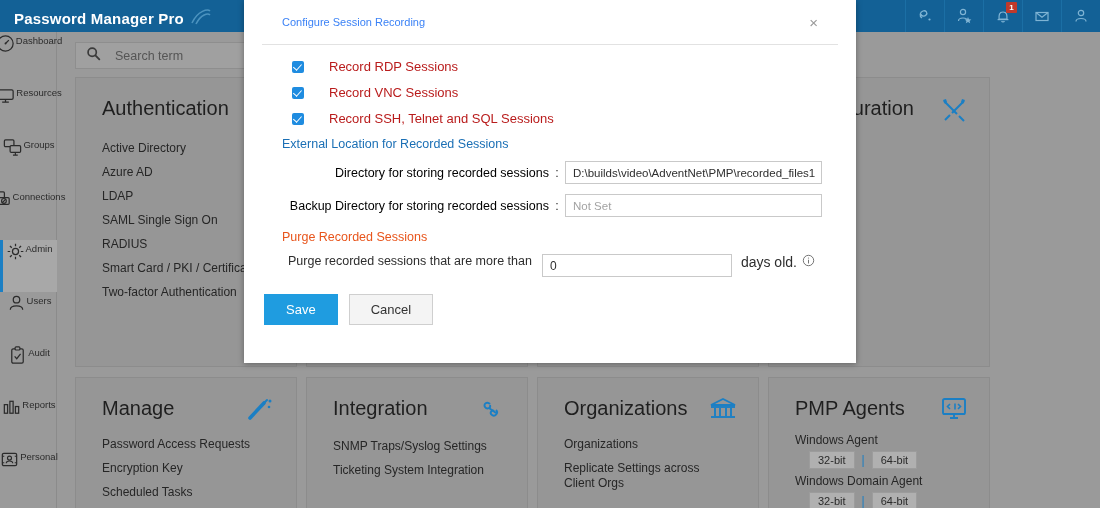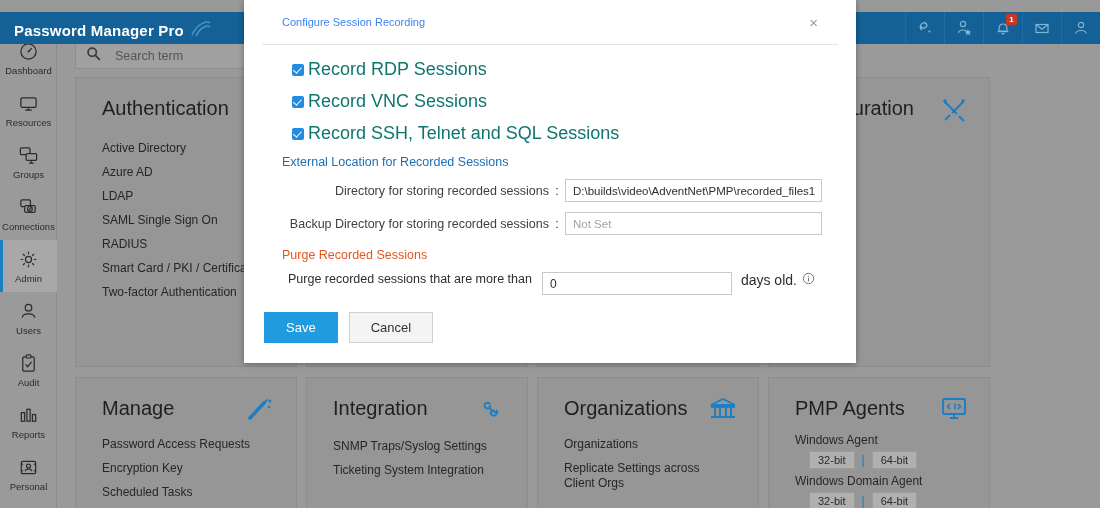--- a/index.html
+++ b/index.html
@@ -6,21 +6,21 @@
   html, body {
     width: 1100px; height: 508px;
     font-family: "Liberation Sans", sans-serif;
     overflow: hidden;
     background: #999999;
   }
   #app { position: relative; width: 1100px; height: 508px; }
 
   
   .topbar {
-    position: absolute; top: 12px; left: 0; width: 1100px; height: 32px;
+    position: absolute; top: 0; left: 0; width: 1100px; height: 32px;
     background: #136196;
     display: flex; align-items: center;
     z-index: 5;
   }
   .brand {
     color: #ffffff; font-size: 15px; font-weight: bold;
     padding-left: 14px; letter-spacing: .2px; white-space: nowrap;
   }
   .brand-swoosh {
     margin-left: 2px; position: relative; top: 2px;
@@ -44,21 +44,21 @@
 
   
   .sidebar {
     position: absolute; top: 32px; left: 0; width: 57px; height: 476px;
     background: #9a9a9a;
     border-right: 1px solid #8b8b8b;
     z-index: 4;
   }
   .side-item {
     height: 52px; width: 57px;
-    display: flex; flex-direction: column; align-items: center; justify-content: center;
+    display: flex; flex-direction: row; justify-content: center;
     color: #2b2b2b; position: relative;
   }
   .side-item .s-ico { height: 22px; display: flex; align-items: flex-end; }
   .side-item .s-lbl { font-size: 9.5px; margin-top: 3px; line-height: 11px; }
   .side-item.active { background: #a8a8a8; }
   .side-item.active::before {
     content: ""; position: absolute; left: 0; top: 0; bottom: 0;
     width: 3px; background: #1b7fc4;
   }
 
@@ -135,29 +135,29 @@
   .cbrow { display: flex; align-items: center; margin-bottom: 11px; padding-left: 28px; }
   .cbox {
     width: 12px; height: 12px; background: #1f8ce0;
     border-radius: 2px; position: relative; flex: none;
   }
   .cbox::after {
     content: ""; position: absolute; left: 3.4px; top: 1.2px;
     width: 3.5px; height: 7px; border: solid #fff;
     border-width: 0 1.7px 1.7px 0; transform: rotate(42deg);
   }
-  .cblabel { font-size: 18px; color: #0f766e; margin-left: 4px; }
+  .cblabel { font-size: 13px; color: #b91c1c; margin-left: 25px; }
 
   .section-head { font-size: 12.5px; margin: 9px 0 10px 18px; }
   .section-head.blue { color: #1a6fb5; }
   .section-head.orange { color: #e8551c; }
 
   .frow { display: flex; align-items: center; margin-bottom: 10px; }
   .flabel {
-    font-size: 12.5px; color: #404040; text-align: right;
+    font-size: 12.5px; color: #000000; text-align: right;
     width: 285px; flex: none;
   }
   .fcolon { width: 16px; text-align: center; font-size: 12.5px; color: #2e2e2e; flex: none; }
   .finput {
     width: 257px; height: 23px; border: 1px solid #c9c9c9;
     background: #fff; font-size: 11.5px; color: #2e2e2e;
     padding: 0 7px; display: flex; align-items: center;
   }
   .finput.ph { color: #a3a3a3; }
 

